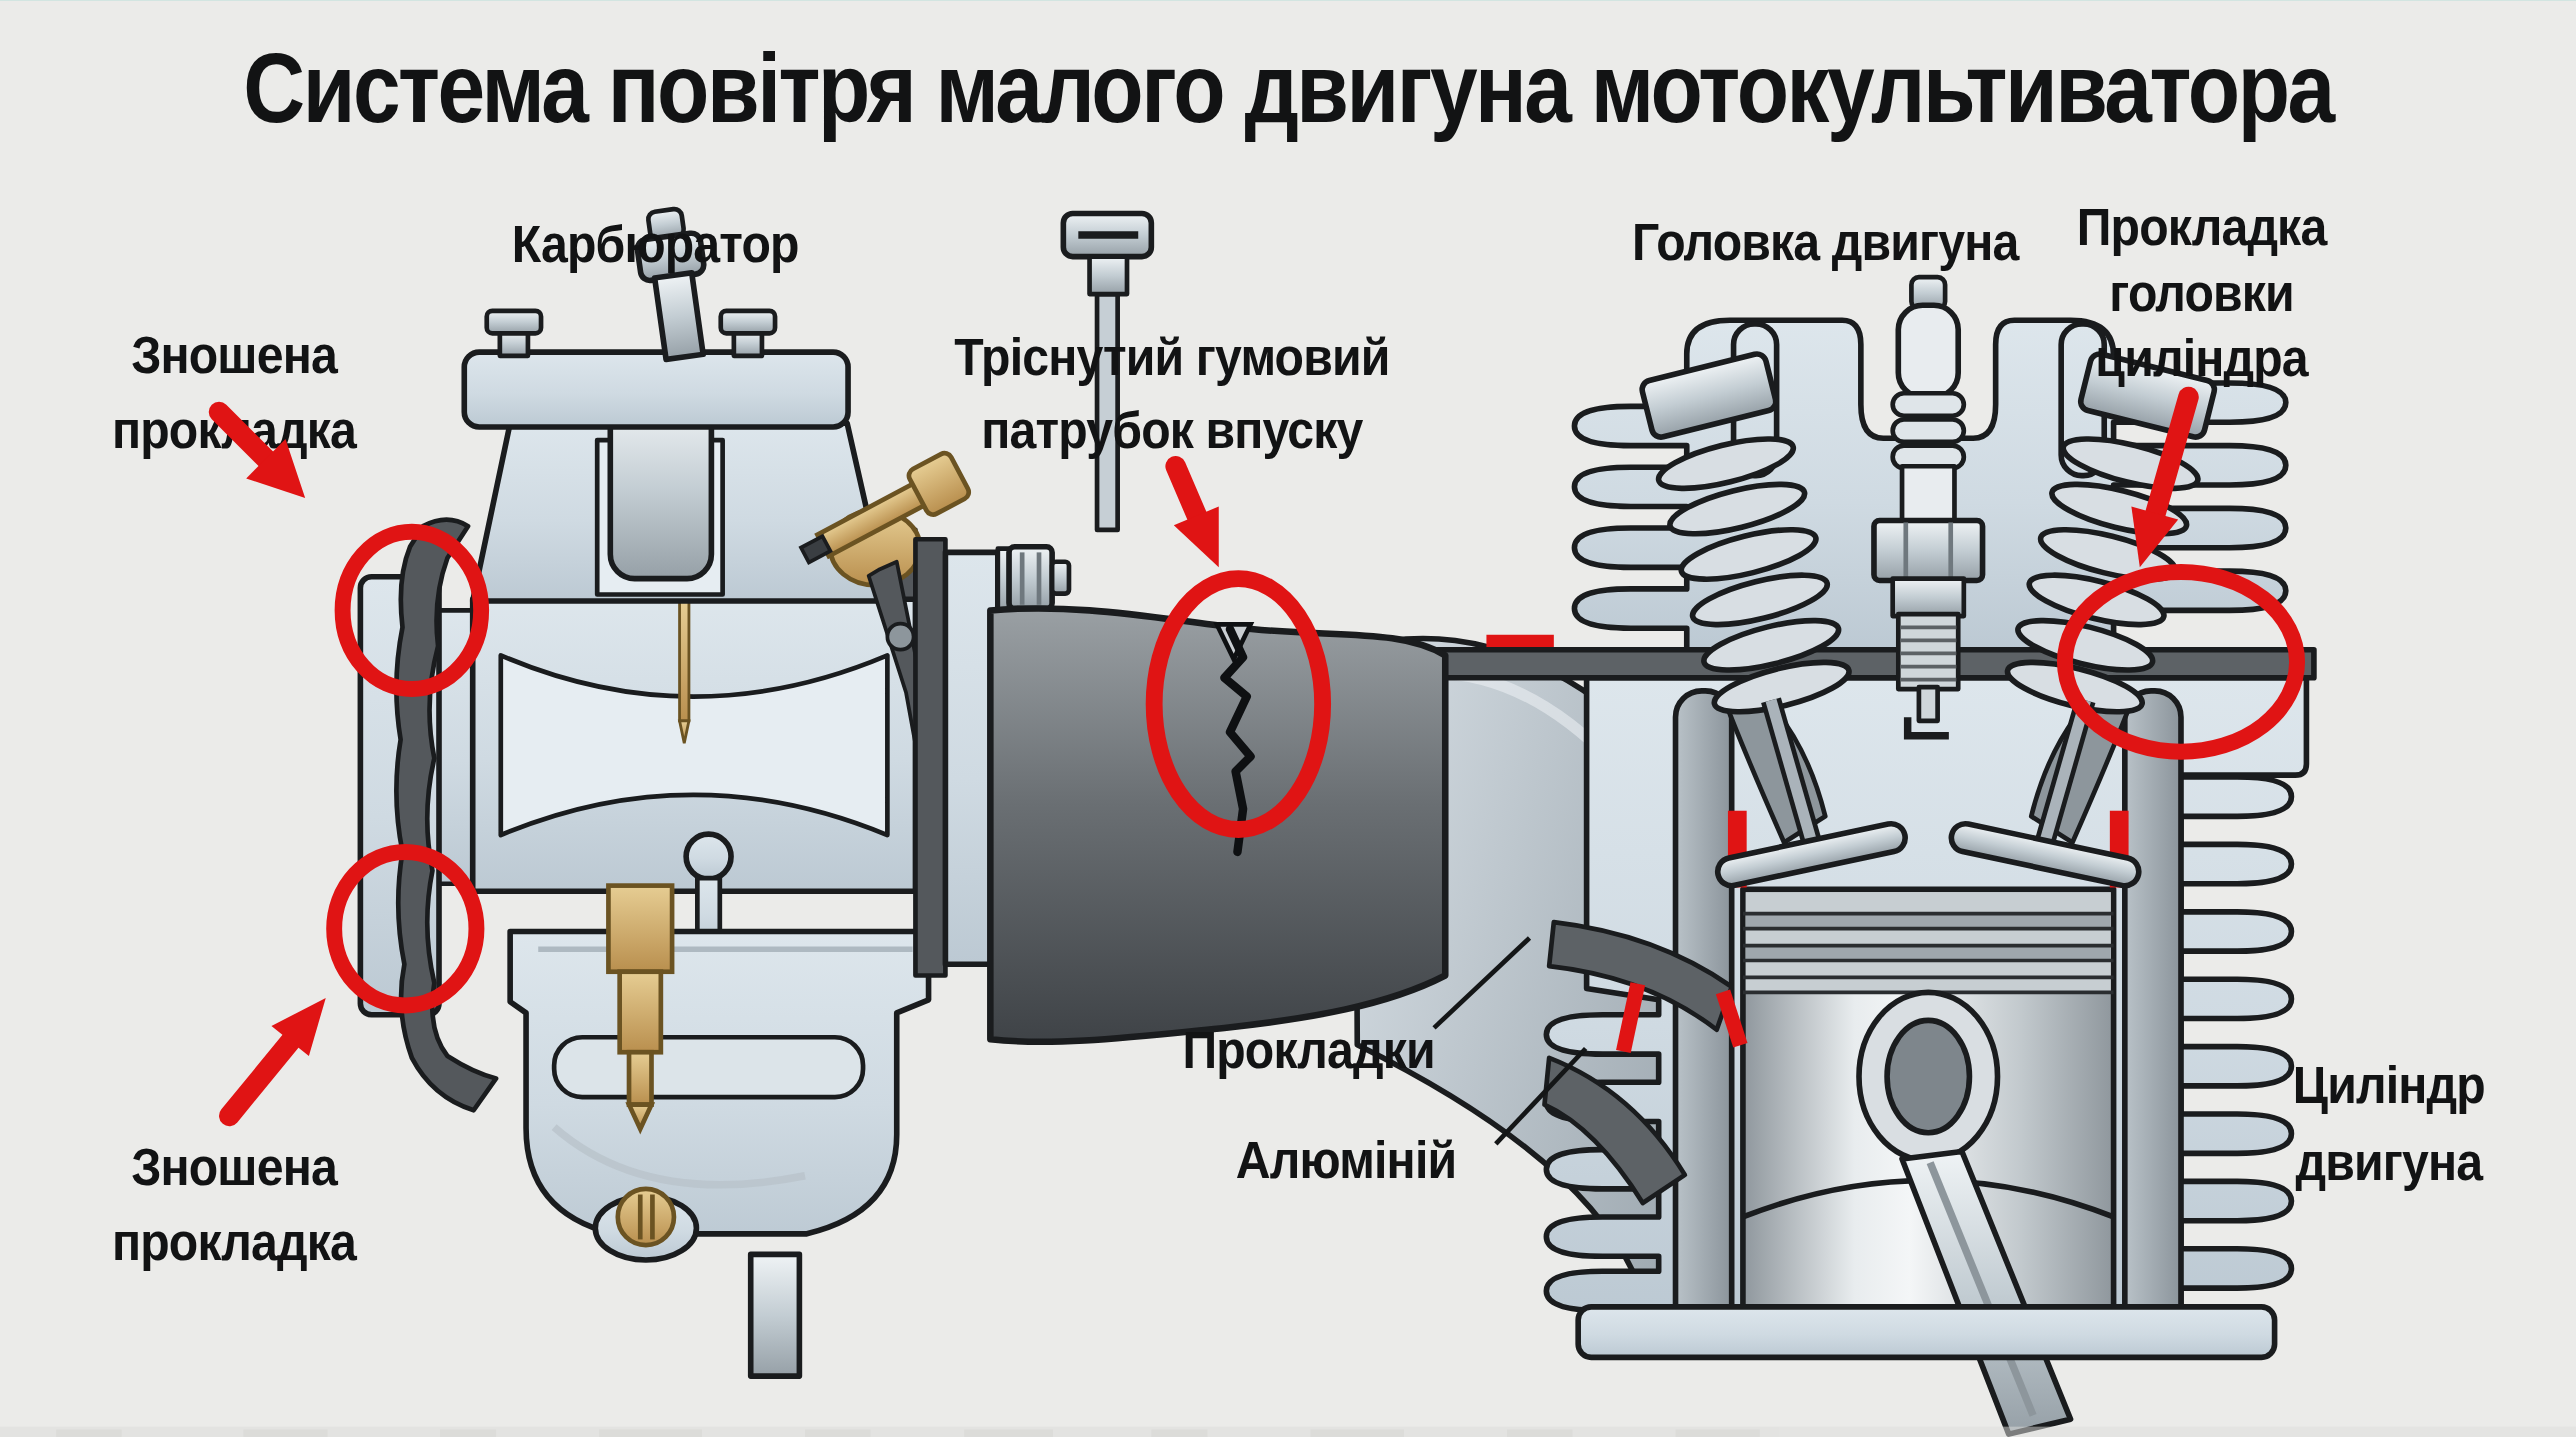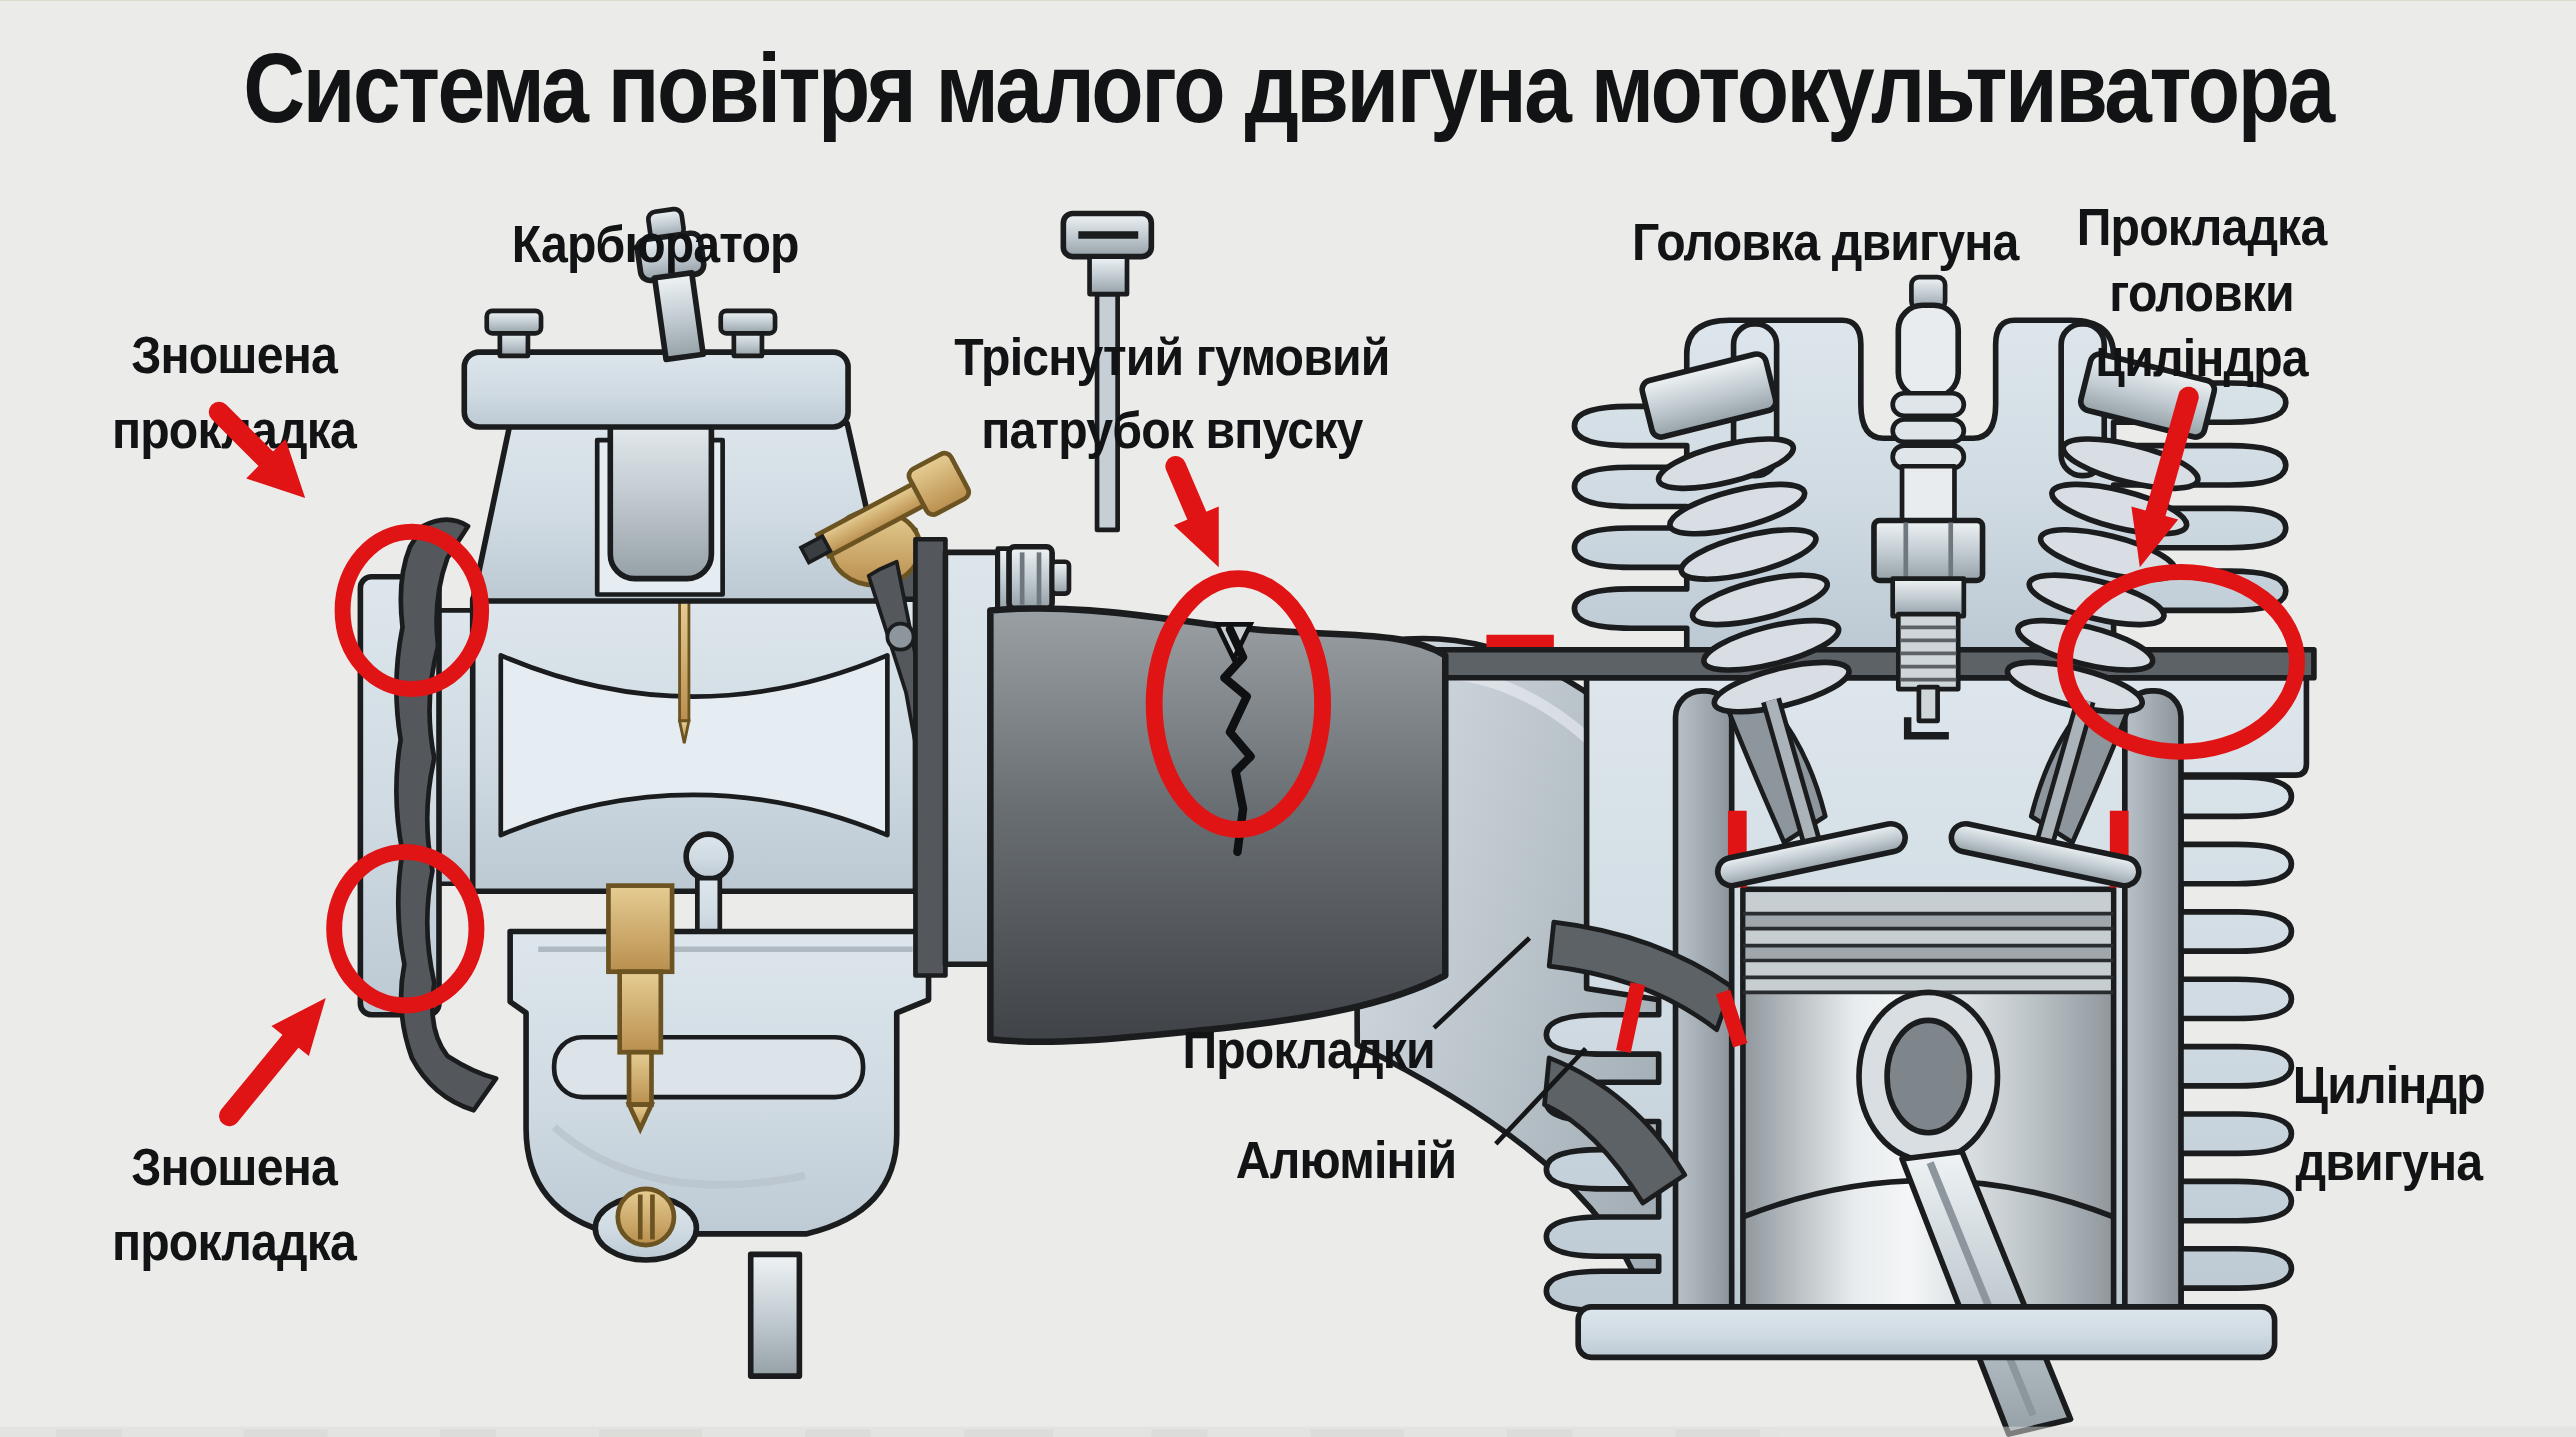--- a/index.html
+++ b/index.html
@@ -1,16 +1,16 @@
 <!DOCTYPE html>
 <html style="font-size:15px"><head>
 <meta charset="utf-8">
 <style>
   html,body{margin:0;padding:0;background:#ebebe9;}
-  .stage{position:relative;width:2576px;height:1438px;background:#4d7c0f;overflow:hidden;}
+  .stage{position:relative;width:2576px;height:1438px;background:#14b8a6;overflow:hidden;}
   svg{position:absolute;left:0;top:0;}
   text{font-family:"Liberation Sans","DejaVu Sans",sans-serif;fill:#121314;}
   .title-text{font-size:104px;font-weight:700;letter-spacing:-3px;}
   .label-text{font-size:56px;font-weight:700;letter-spacing:-1px;}
   .ol{stroke:#1a1c1e;stroke-linejoin:round;}
   .w4{stroke-width:4}.w5{stroke-width:5}.w6{stroke-width:6}.w7{stroke-width:7}
 </style>
 </head>
 <body>
 

